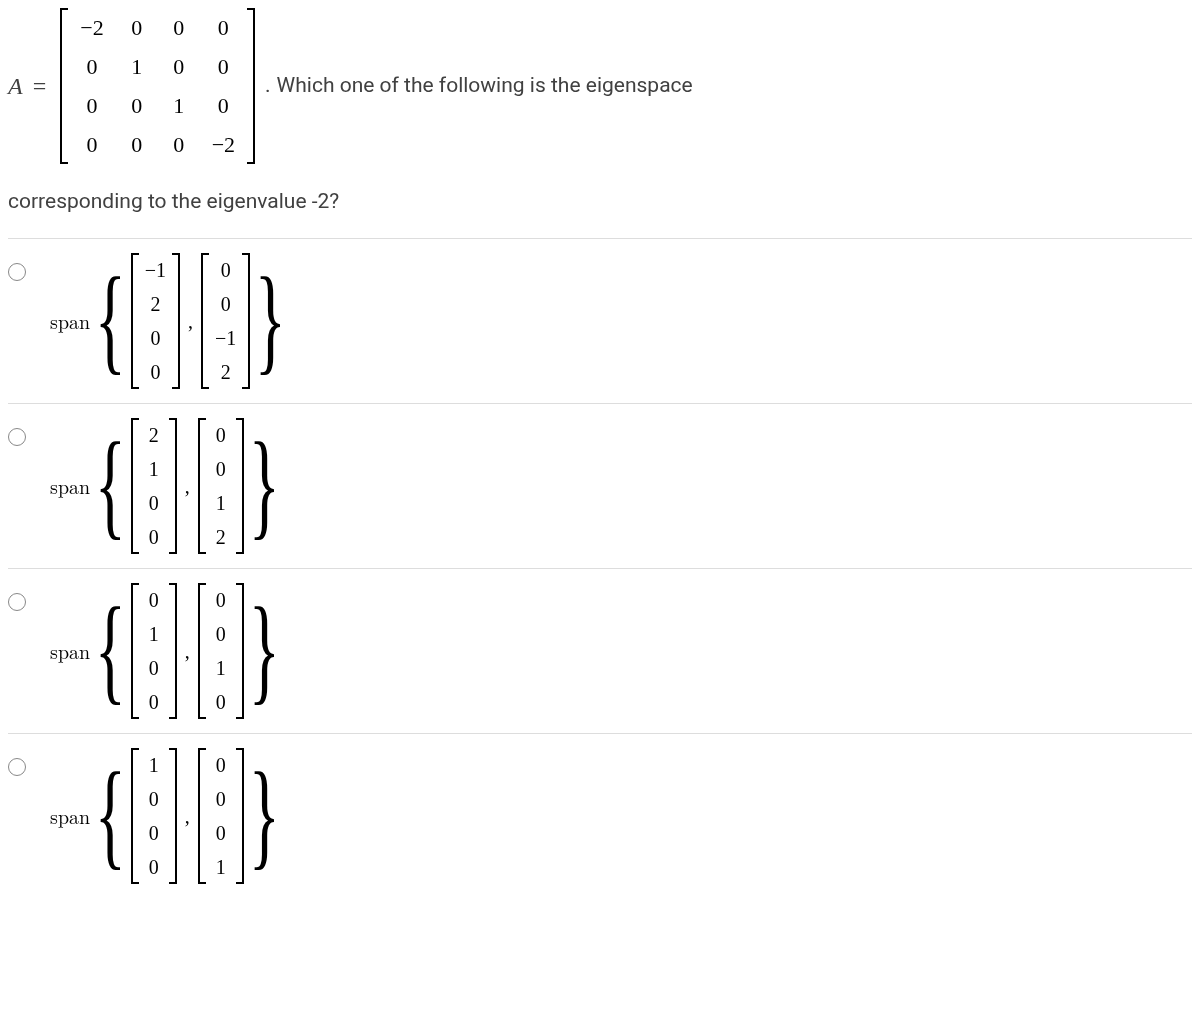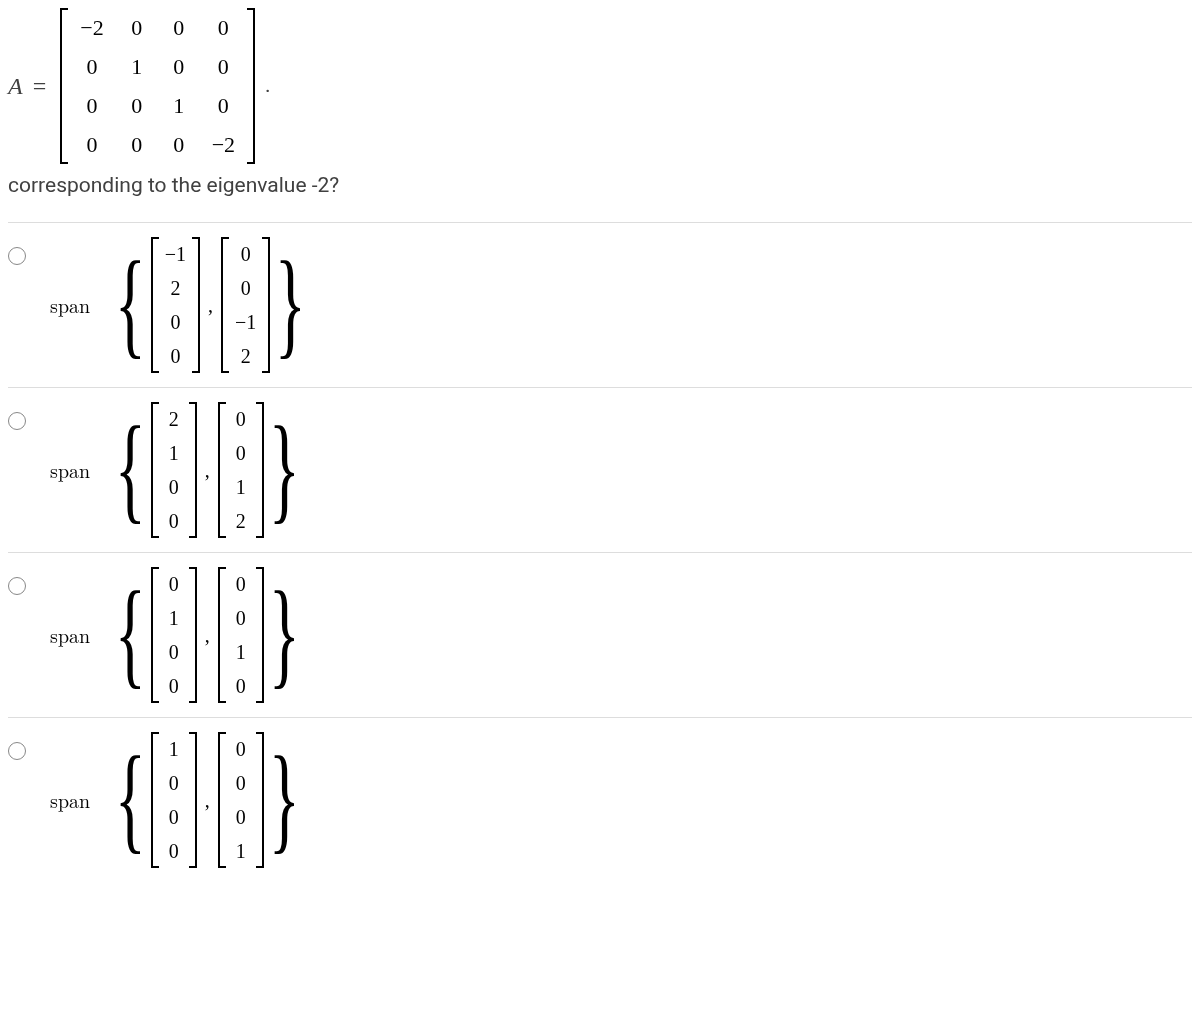--- a/index.html
+++ b/index.html
@@ -87,40 +87,40 @@
     display: flex;
     align-items: center;
     font-family: "Times New Roman", Georgia, serif;
     color: #000;
     flex-shrink: 0;
     white-space: nowrap;
   }
   .span-label {
     font-family: "Latin Modern Roman", "CMU Serif", "Times New Roman", serif;
     font-size: 20px;
-    margin-right: 24px;
+    margin-right: 4px;
     color: #000;
   }
   .curly-l, .curly-r {
     font-size: 118px;
     line-height: 0.85;
     font-family: "Times New Roman", serif;
     font-weight: 100;
     display: inline-block;
     transform: scaleX(0.55);
     margin: 0 -12px;
   }
   .comma {
     font-family: "Times New Roman", serif;
     font-size: 20px;
     margin: 0 4px;
     align-self: center;
   }
   .after-question {
-    margin-top: 6px;
+    margin-top: 22px;
   }
 </style>
 </head>
 <body>
 
 <div class="question">
   <div class="qline">
     <span class="mathvar">A</span>
     <span class="mathop">=</span>
     <span class="matrix">
@@ -149,20 +149,21 @@
           <td>0</td>
               <td>0</td>
               <td>0</td>
               <td>−2</td>
         </tr>
       </tbody>
         </table>
       <span class="br"></span>
     </span>
     <span>.</span>
+    <span>Which one of the following is the eigenspace</span>
   </div>
   <div class="after-question">corresponding to the eigenvalue -2?</div>
 </div>
 
 <div class="options">
 
   <div class="option">
     <div class="radio"></div>
     <div class="span-expr">
       <span class="span-label">span</span>

